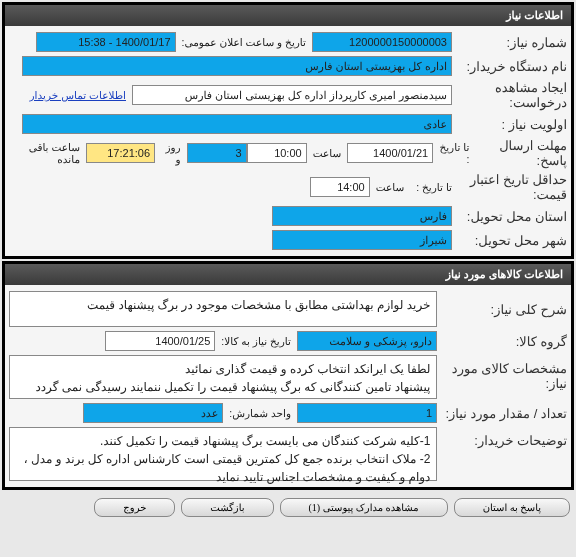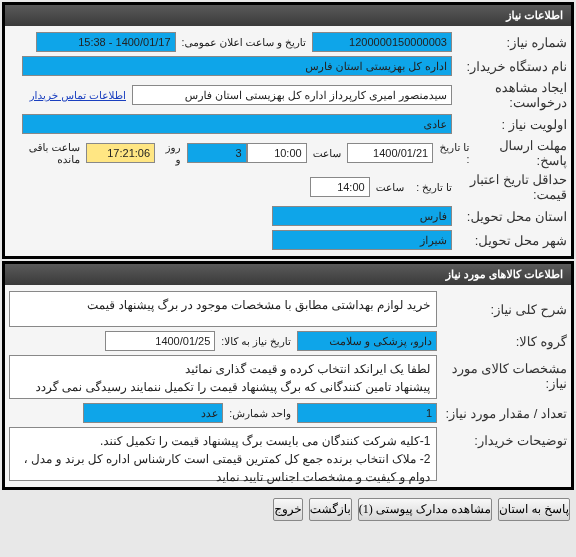--- a/index.html
+++ b/index.html
@@ -86,23 +86,23 @@
   .btn-bar {
     display: flex;
     gap: 6px;
     padding: 6px;
     justify-content: flex-start;
     background: #e8e8e8;
   }
   .btn {
     background: linear-gradient(#f8f8f8, #d8d8d8);
     border: 1px solid #888;
-    border-radius: 2px;
-    padding: 3px 0;
-    font-size: 12px;
+    border-radius: 8px;
+    padding: 3px 28px;
+    font-size: 10px;
     cursor: pointer;
     font-family: Tahoma;
   }
   .spacer { flex: 1; }
 </style>
 </head>
 <body>
 
 <div class="panel">
   <div class="panel-header">اطلاعات نیاز</div>

